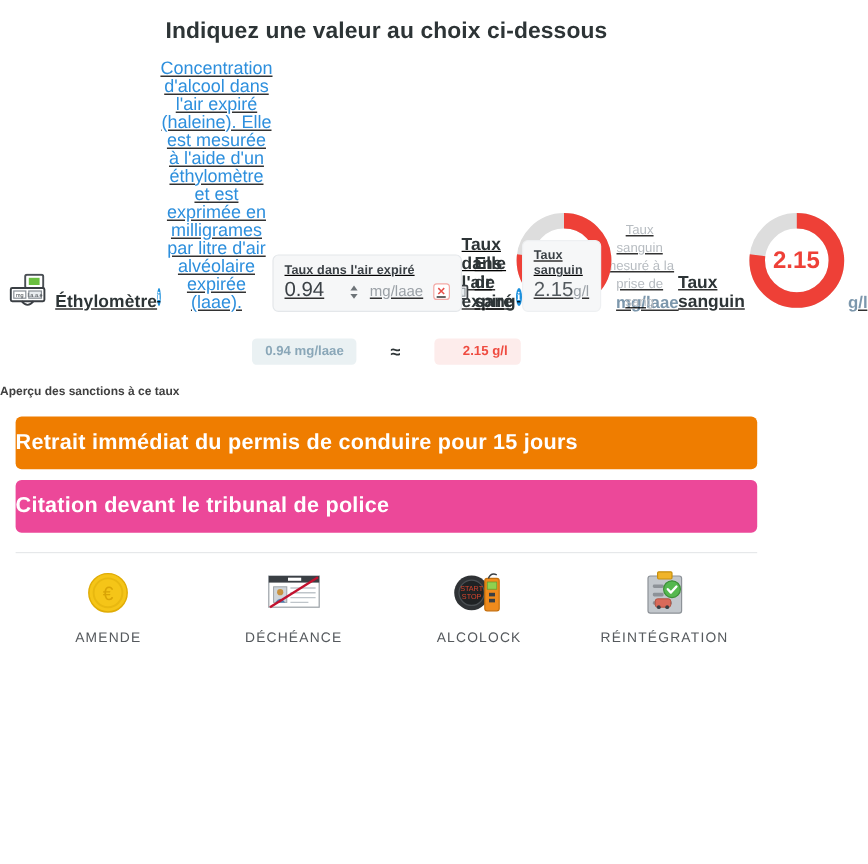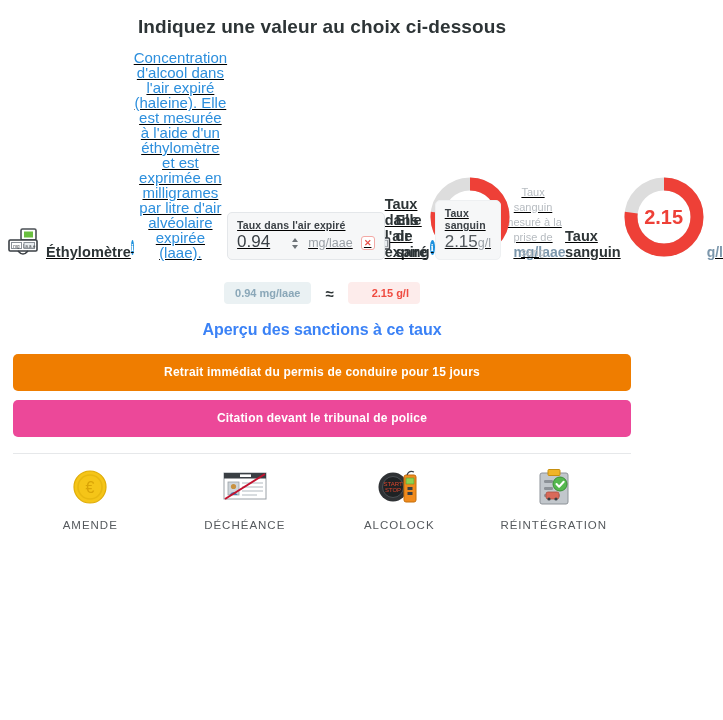--- a/index.html
+++ b/index.html
@@ -127,40 +127,40 @@
     font-size: 20px; font-weight: bold; color:#ee4037;
   }
   .gauge-unit {
     margin-top: 12px;
     font-size: 14px; font-weight: bold; color:#7c97ac;
   }
 
   
   .equiv {
     display:flex; align-items:center; justify-content:center;
-    gap: 14px; margin-top: 22px;
+    gap: 28px; margin-top: 22px;
   }
   .pill {
     font-size: 11px; font-weight: bold;
     padding: 5px 11px; border-radius: 4px;
   }
   .pill.breath { background:#eaf1f3; color:#8aa7b8; }
   .pill.blood  { background:#fdeceb; color:#ef4b40;padding-left:24px; }
   .approx { font-size: 15px; color:#2d3436; font-weight:bold; }
 
   .sanctions-title {
-    text-align:center; margin-top: 17px;
-    font-size: 16px; font-weight: bold; color:#3b82f6;
+    text-align:left; margin-top: 17px;
+    font-size: 10px; font-weight: bold; color:#404040;
   }
 
   .bars { margin-top: 15px; padding: 0 13px; }
   .bar {
     border-radius: 5px; color:#fff;
-    font-size: 12px; font-weight: bold;
-    text-align:center; letter-spacing:.2px;
+    font-size: 18px; font-weight: bold;
+    letter-spacing:.2px;
     padding: 11px 0 12px 0;
     cursor: pointer;
   }
   .bar.orange { background:#ef7d00; }
   .bar.red { background:#ec4899; margin-top: 9px; }
 
   .sep { height:1px; background:#e6e8ea; margin: 16px 13px 0 13px; }
 
   .cards { display:flex; padding: 0 13px; margin-top: 12px; }
   .card { flex:1; display:flex; flex-direction:column; align-items:center; padding: 0 10px; }

